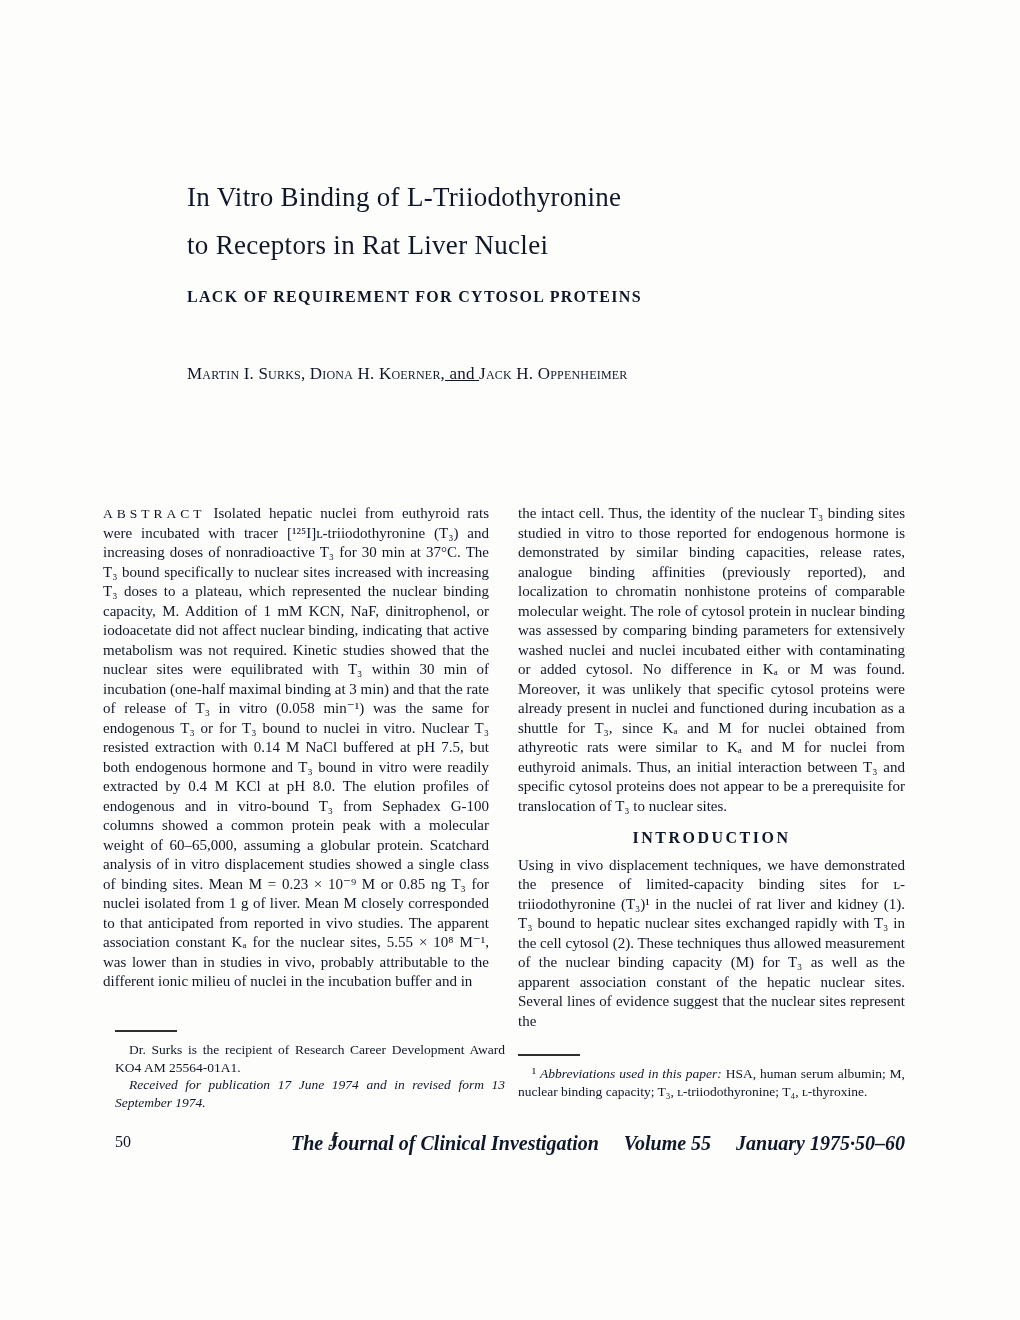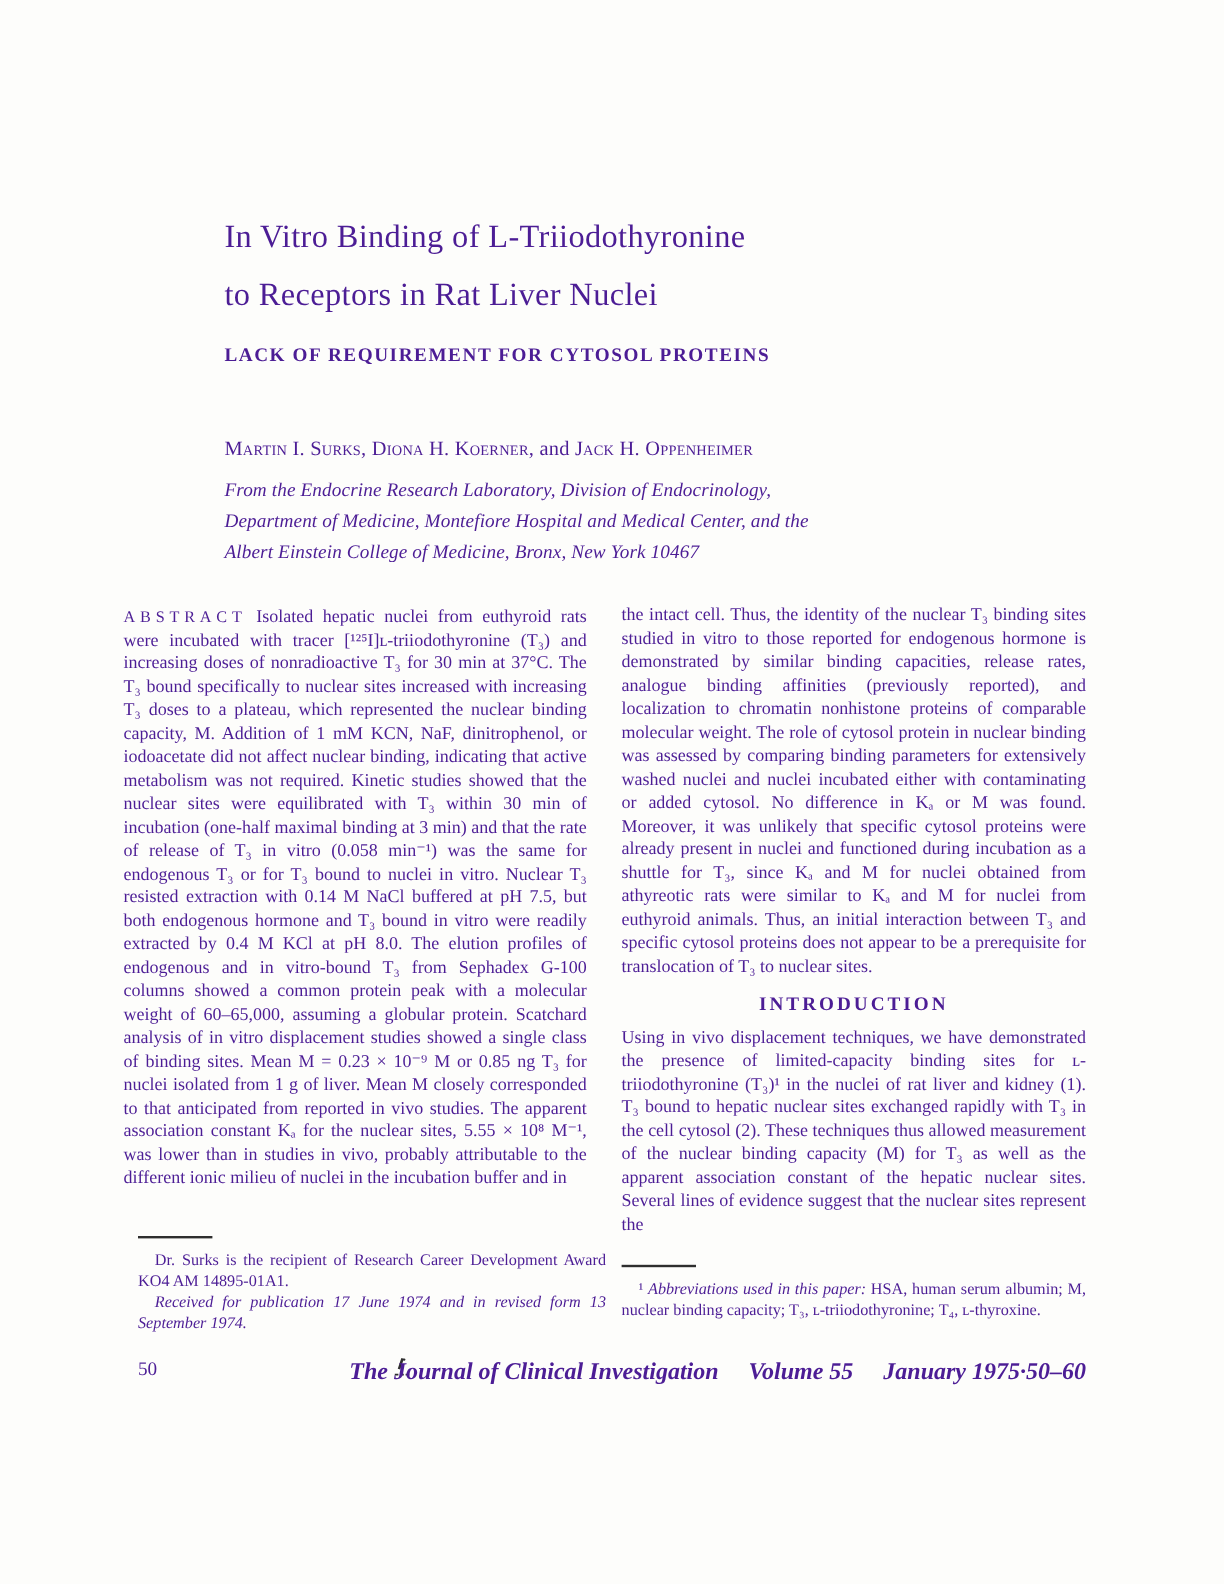--- a/index.html
+++ b/index.html
@@ -2,21 +2,21 @@
 <html><head>
 <meta charset="utf-8">
 <style>
   * { margin: 0; padding: 0; box-sizing: border-box; }
   html, body { background: #e8e8e6; }
   .page {
     position: relative;
     width: 1020px;
     height: 1320px;
     background: #fdfdfb;
-    color: #4c1d95;
+    color: #0f172a;
     font-family: "Liberation Serif", "DejaVu Serif", serif;
     overflow: hidden;
   }
 
   
   .title-block { position: absolute; left: 187px; top: 184px; width: 650px; }
   .article-title {
     font-size: 27px;
     font-weight: 400;
     letter-spacing: 0.3px;
@@ -33,21 +33,21 @@
   .article-subtitle .s-line { margin-bottom: 15px; }
 
   
   .authors-line {
     position: absolute; left: 187px; top: 364px;
     font-size: 17px;
     letter-spacing: 0.2px;
     white-space: nowrap;
   }
   .authors-line .sc { font-variant: small-caps; }
-  .authors-line .connector { font-variant: normal; }
+  .authors-line .connector { font-variant: normal; text-decoration: underline; }
   .affiliation {
     position: absolute; left: 187px; top: 396px;
     font-size: 16px; font-style: italic; line-height: 26px;
     letter-spacing: 0.1px;
   }
 
   
   .col { position: absolute; top: 504px; font-size: 15px; line-height: 19.5px; text-align: justify; }
   .col-left  { left: 103px; width: 386px; }
   .col-right { left: 518px; width: 387px; }
@@ -102,39 +102,34 @@
       <div class="t-line">In Vitro Binding of L-Triiodothyronine</div>
       <div class="t-line">to Receptors in Rat Liver Nuclei</div>
     </h1>
     <h2 class="article-subtitle">
       <div class="s-line">LACK OF REQUIREMENT FOR CYTOSOL PROTEINS</div>
     </h2>
   </div>
 
   <div class="authors-line"><span class="sc">Martin I. Surks, Diona H. Koerner,</span><span class="connector"> and </span><span class="sc">Jack H. Oppenheimer</span></div>
 
-  <div class="affiliation">
-    <div>From the Endocrine Research Laboratory, Division of Endocrinology,</div>
-    <div>Department of Medicine, Montefiore Hospital and Medical Center, and the</div>
-    <div>Albert Einstein College of Medicine, Bronx, New York 10467</div>
-  </div>
 
   <div class="col col-left">
     <p><span class="abstract-label">ABSTRACT</span><span>Isolated hepatic nuclei from euthyroid rats were incubated with tracer [¹²⁵I]ʟ-triiodothyronine (T₃) and increasing doses of nonradioactive T₃ for 30 min at 37°C. The T₃ bound specifically to nuclear sites increased with increasing T₃ doses to a plateau, which represented the nuclear binding capacity, M. Addition of 1 mM KCN, NaF, dinitrophenol, or iodoacetate did not affect nuclear binding, indicating that active metabolism was not required. Kinetic studies showed that the nuclear sites were equilibrated with T₃ within 30 min of incubation (one-half maximal binding at 3 min) and that the rate of release of T₃ in vitro (0.058 min⁻¹) was the same for endogenous T₃ or for T₃ bound to nuclei in vitro. Nuclear T₃ resisted extraction with 0.14 M NaCl buffered at pH 7.5, but both endogenous hormone and T₃ bound in vitro were readily extracted by 0.4 M KCl at pH 8.0. The elution profiles of endogenous and in vitro-bound T₃ from Sephadex G-100 columns showed a common protein peak with a molecular weight of 60–65,000, assuming a globular protein. Scatchard analysis of in vitro displacement studies showed a single class of binding sites. Mean M = 0.23 × 10⁻⁹ M or 0.85 ng T₃ for nuclei isolated from 1 g of liver. Mean M closely corresponded to that anticipated from reported in vivo studies. The apparent association constant Kₐ for the nuclear sites, 5.55 × 10⁸ M⁻¹, was lower than in studies in vivo, probably attributable to the different ionic milieu of nuclei in the incubation buffer and in</span></p>
   </div>
 
   <div class="col col-right">
     <p>the intact cell. Thus, the identity of the nuclear T₃ binding sites studied in vitro to those reported for endogenous hormone is demonstrated by similar binding capacities, release rates, analogue binding affinities (previously reported), and localization to chromatin nonhistone proteins of comparable molecular weight. The role of cytosol protein in nuclear binding was assessed by comparing binding parameters for extensively washed nuclei and nuclei incubated either with contaminating or added cytosol. No difference in Kₐ or M was found. Moreover, it was unlikely that specific cytosol proteins were already present in nuclei and functioned during incubation as a shuttle for T₃, since Kₐ and M for nuclei obtained from athyreotic rats were similar to Kₐ and M for nuclei from euthyroid animals. Thus, an initial interaction between T₃ and specific cytosol proteins does not appear to be a prerequisite for translocation of T₃ to nuclear sites.</p>
     <h3 class="intro-heading">INTRODUCTION</h3>
     <p>Using in vivo displacement techniques, we have demonstrated the presence of limited-capacity binding sites for ʟ-triiodothyronine (T₃)¹ in the nuclei of rat liver and kidney (1). T₃ bound to hepatic nuclear sites exchanged rapidly with T₃ in the cell cytosol (2). These techniques thus allowed measurement of the nuclear binding capacity (M) for T₃ as well as the apparent association constant of the hepatic nuclear sites. Several lines of evidence suggest that the nuclear sites represent the</p>
   </div>
 
   <div class="footnote-block footnote-left">
     <div class="footnote-rule"></div>
-    <p>Dr. Surks is the recipient of Research Career Development Award KO4 AM 14895-01A1.</p>
+    <p>Dr. Surks is the recipient of Research Career Development Award KO4 AM 25564-01A1.</p>
     <p class="italic">Received for publication 17 June 1974 and in revised form 13 September 1974.</p>
   </div>
 
   <div class="footnote-block footnote-right">
     <div class="footnote-rule"></div>
     <p><span>¹ </span><span class="italic">Abbreviations used in this paper:</span><span> HSA, human serum albumin; M, nuclear binding capacity; T₃, ʟ-triiodothyronine; T₄, ʟ-thyroxine.</span></p>
   </div>
 
   <div class="page-number">50</div>
 

